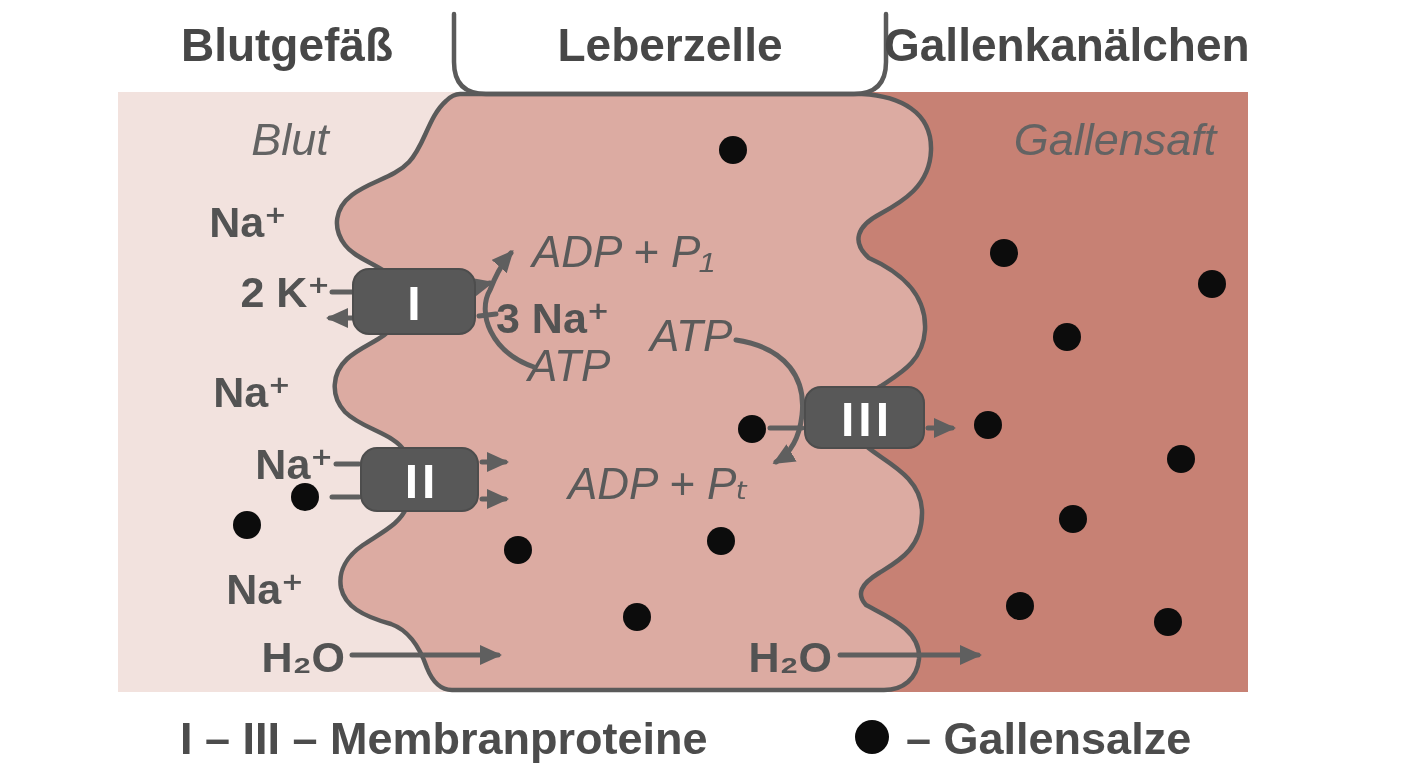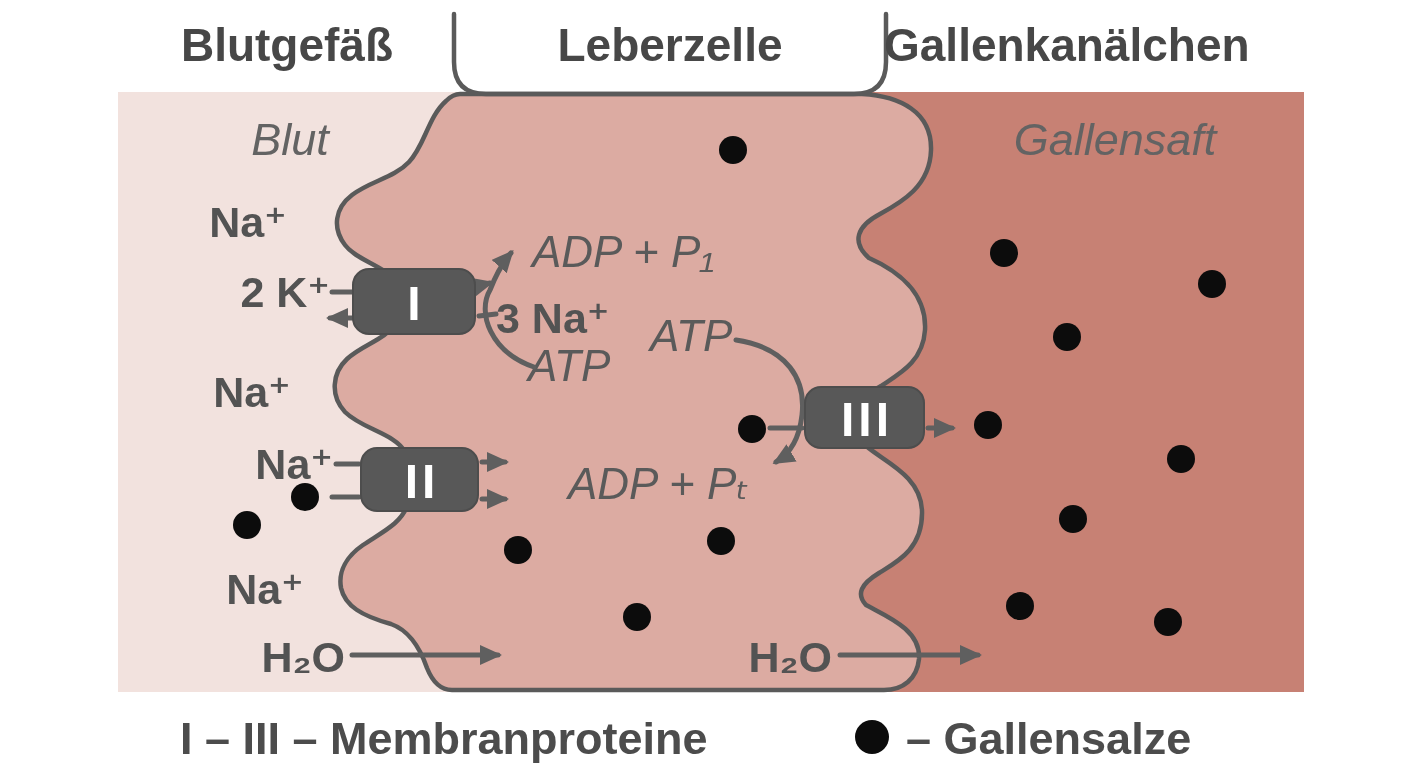--- a/index.html
+++ b/index.html
@@ -1,16 +1,16 @@
 <!DOCTYPE html>
 <html><head>
 <meta charset="utf-8">
 <style>
   html,body{margin:0;padding:0;background:#ffffff;}
-  .stage{position:relative;width:1408px;height:768px;background:#ffffff;overflow:hidden;
+  .stage{position:relative;width:1248px;height:768px;background:#ffffff;overflow:hidden;
          font-family:"Liberation Sans","DejaVu Sans",sans-serif;}
   svg{position:absolute;left:0;top:0;}
   text{font-family:"Liberation Sans","DejaVu Sans",sans-serif;}
   .hdr{font-size:46px;font-weight:700;fill:#474747;}
   .region-lbl{font-size:45px;font-style:italic;fill:#636363;}
   .chem{font-size:43px;font-weight:700;fill:#535353;}
   .chem-it{font-size:44px;font-style:italic;font-weight:500;fill:#5a5a5a;}
   .legend-txt{font-size:45px;font-weight:700;fill:#4c4c4c;}
   .pnum{font-size:48px;font-weight:700;fill:#ffffff;letter-spacing:4px;}
   .membrane{fill:none;stroke:#5a5a5a;stroke-width:4.5;stroke-linejoin:round;stroke-linecap:round;}

